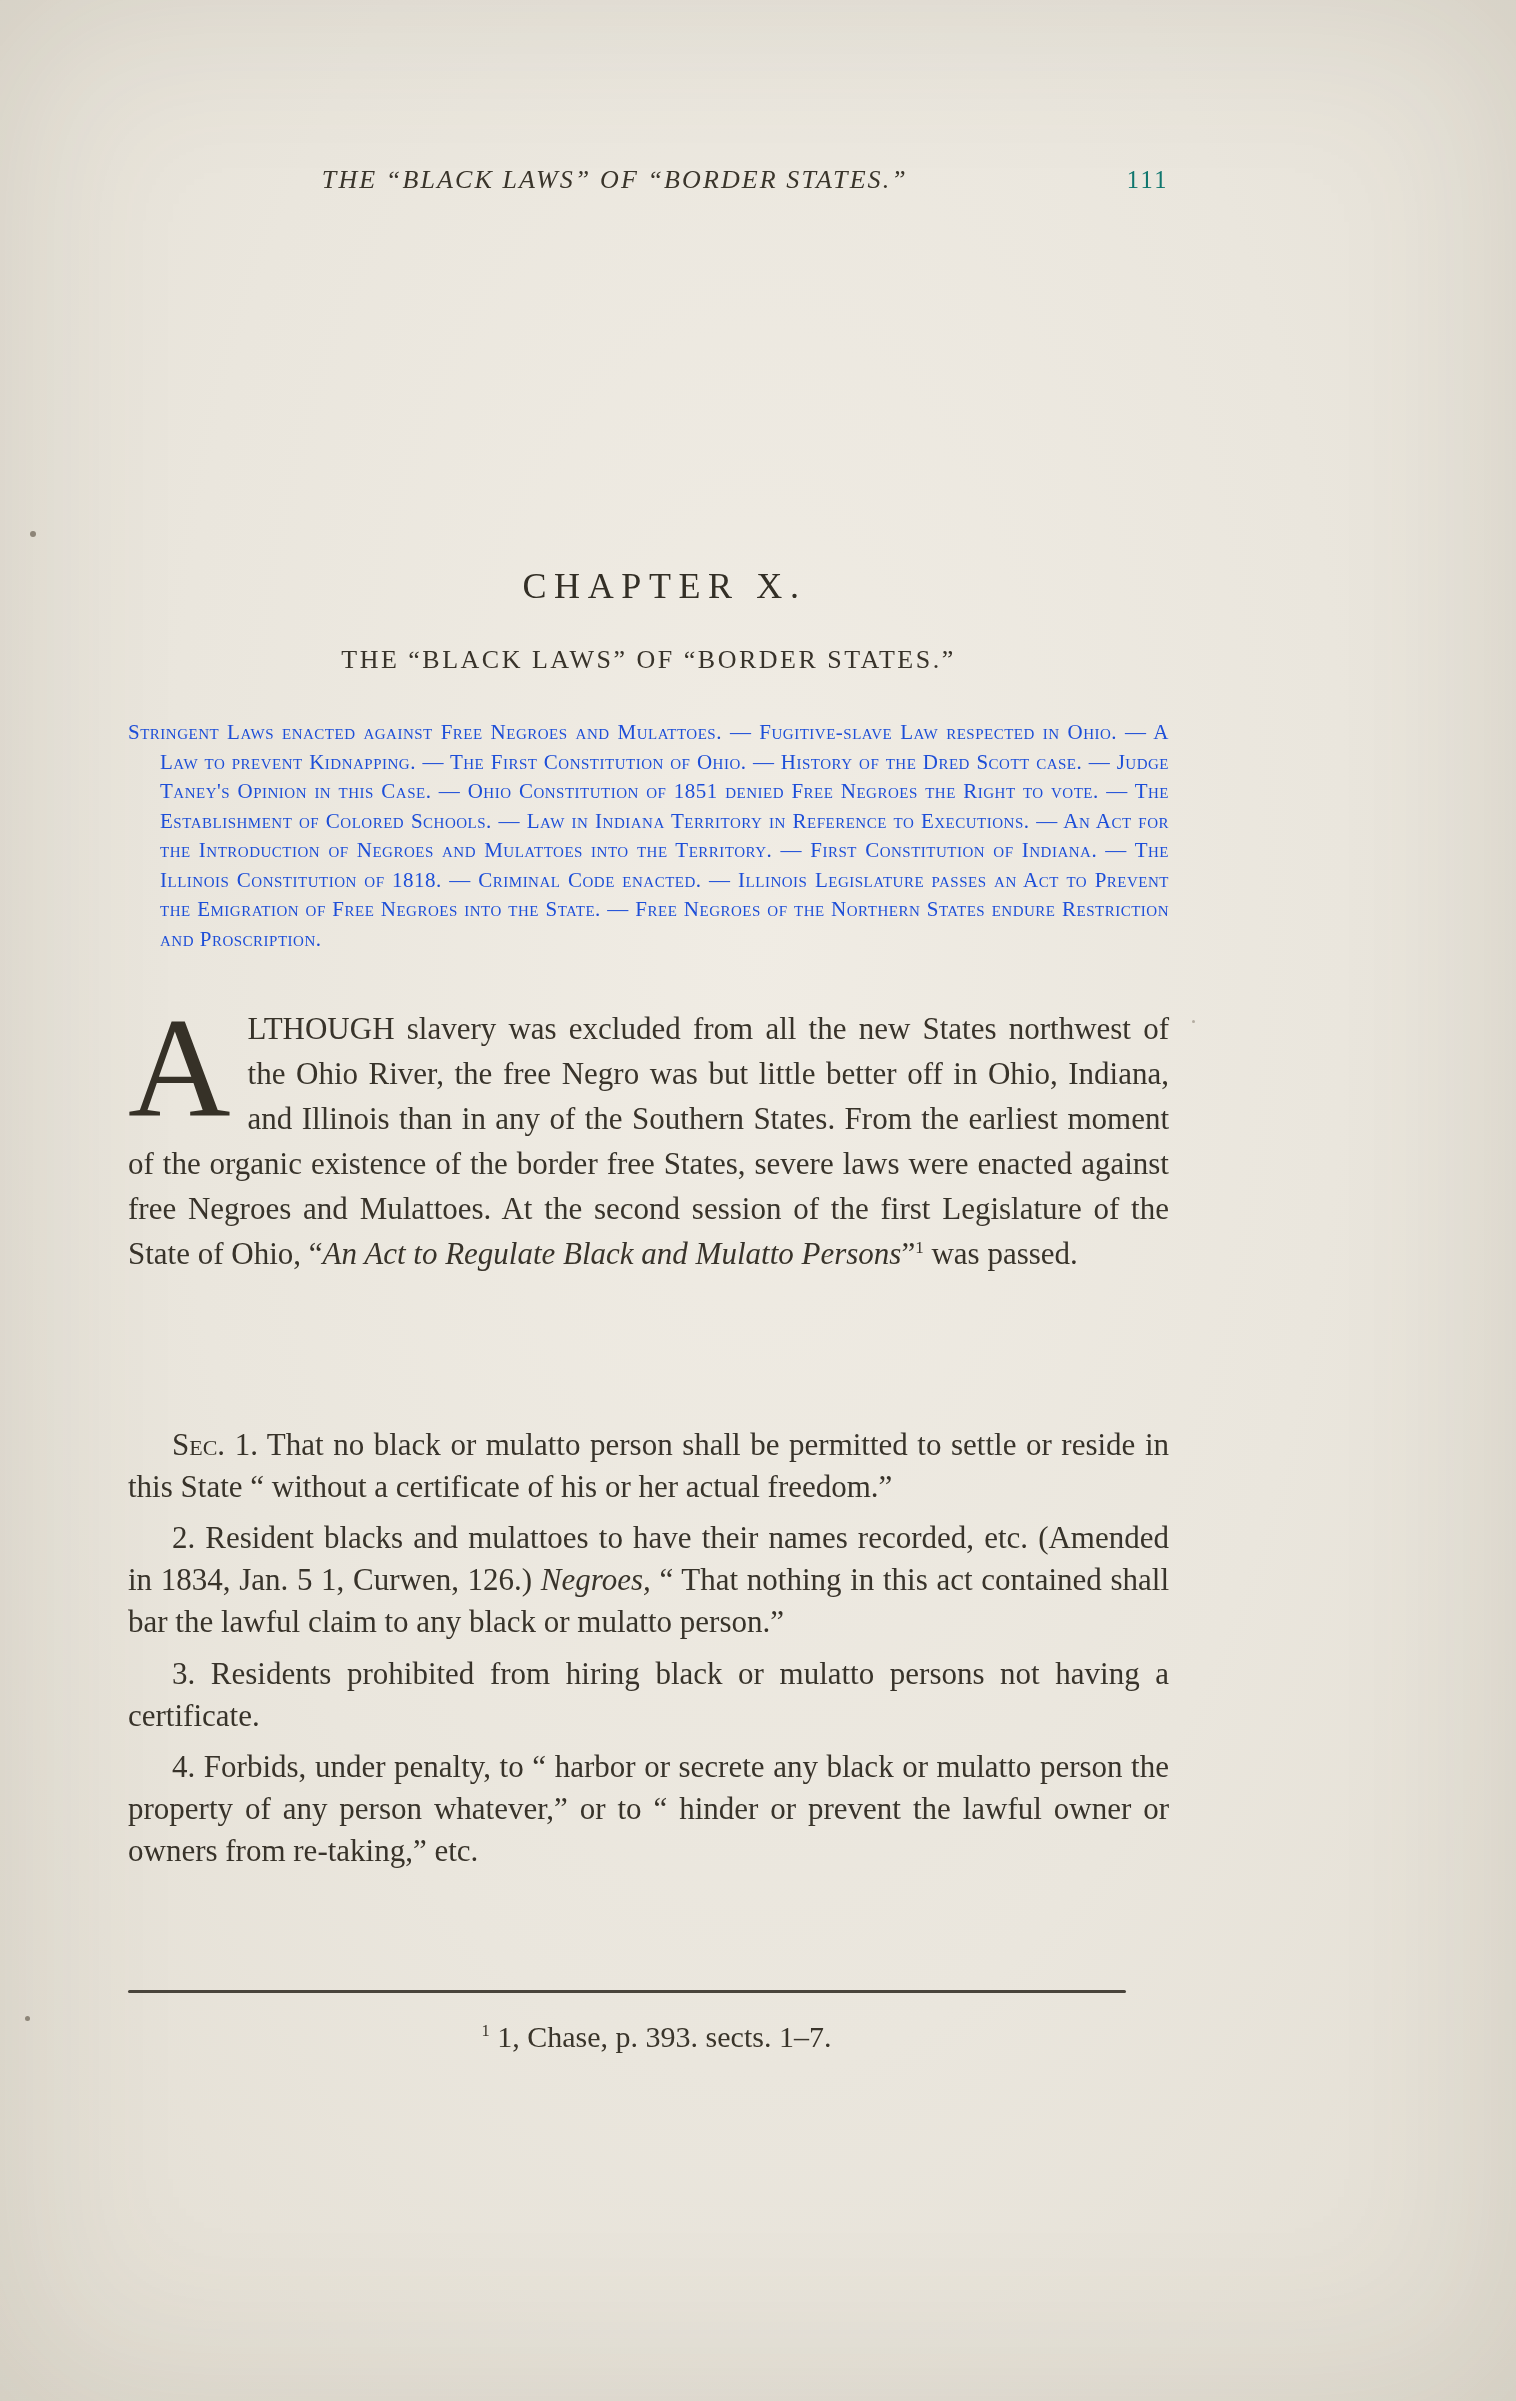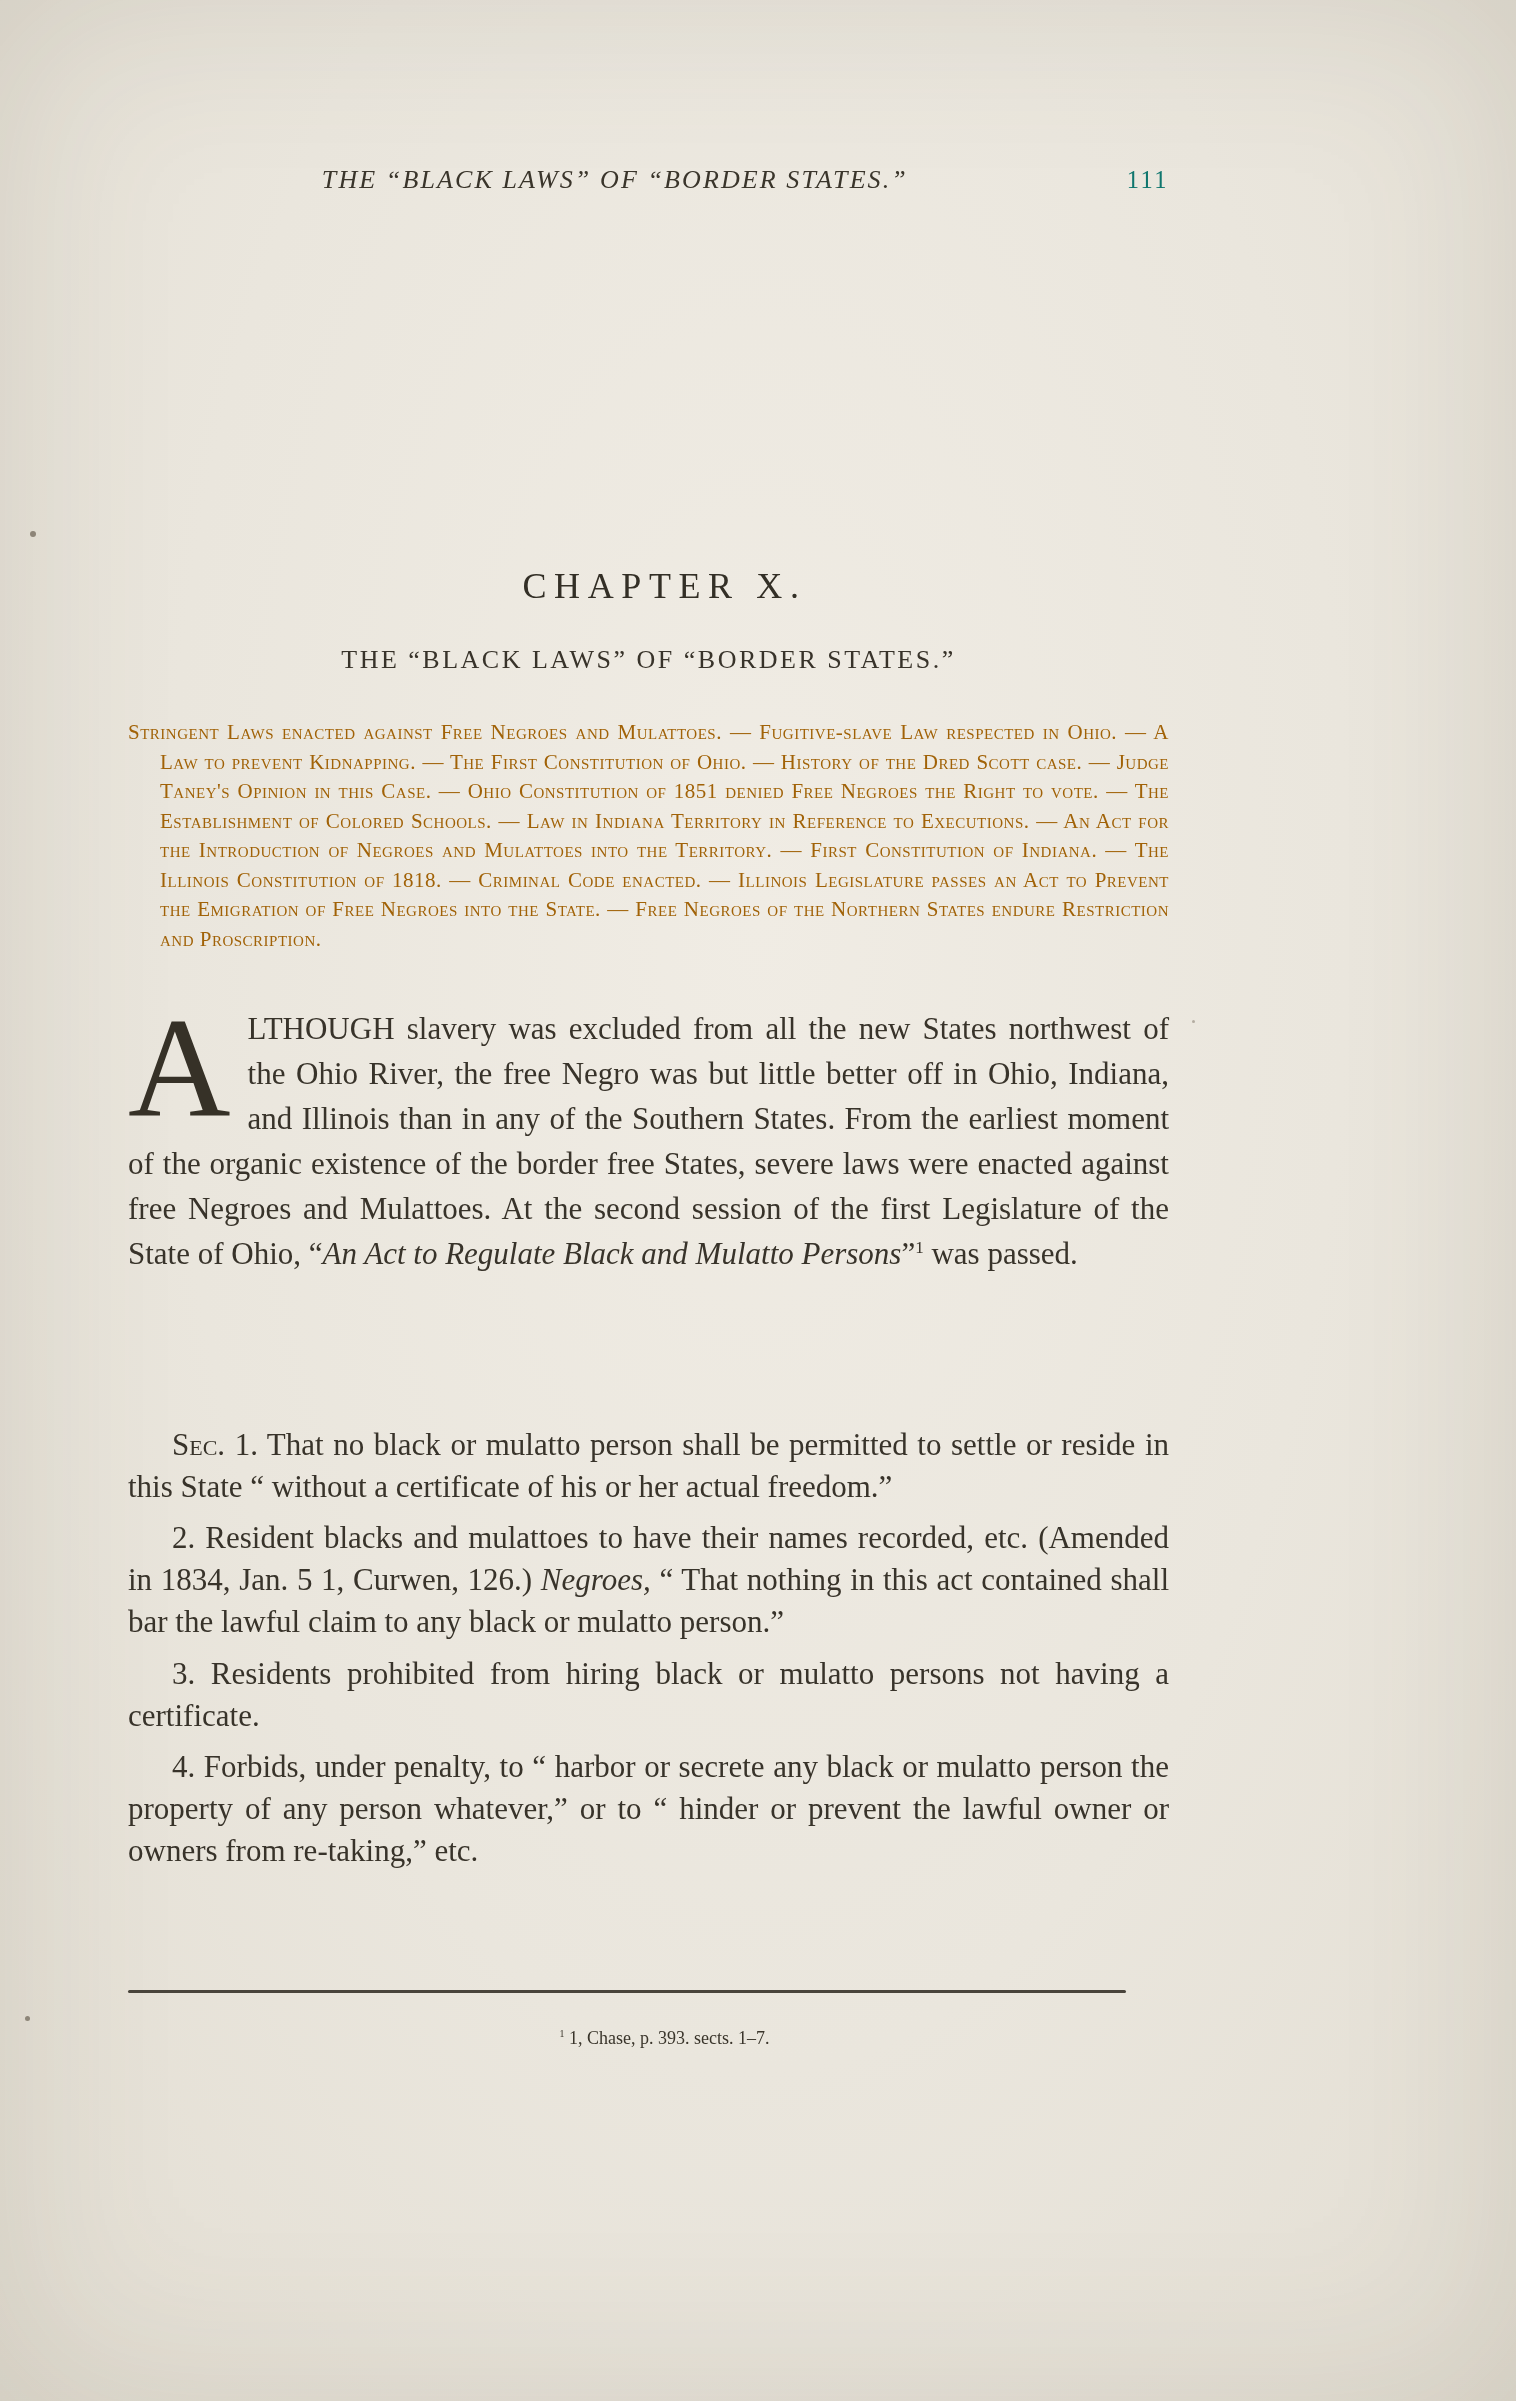--- a/index.html
+++ b/index.html
@@ -91,21 +91,21 @@
     position: absolute;
     left: 128px;
     top: 718px;
     width: 1041px;
     margin: 0;
     font-variant: small-caps;
     font-size: 21px;
     line-height: 29.5px;
     letter-spacing: 0.5px;
     text-align: justify;
-    color: #a16207;
+    color: #1d4ed8;
     padding-left: 32px;
     text-indent: -32px;
     box-sizing: border-box;
   }
 
   
   .opening {
     position: absolute;
     left: 128px;
     top: 1006px;
@@ -158,23 +158,23 @@
     width: 998px;
     height: 2.5px;
     background: #49443b;
     border-radius: 1.7px;
   }
   .footnote {
     position: absolute;
     left: 128px;
     top: 2012px;
     width: 1041px;
-    margin: 16px;
-    text-align: center;
-    font-size: 18px;
+    margin: 8px;
+    text-align: center;
+    font-size: 30px;
     color: #3a352b;
   }
 </style>
 </head>
 <body>
 
 <div class="page">
 
   <div class="vignette"></div>
   <span class="speck s1"></span>

